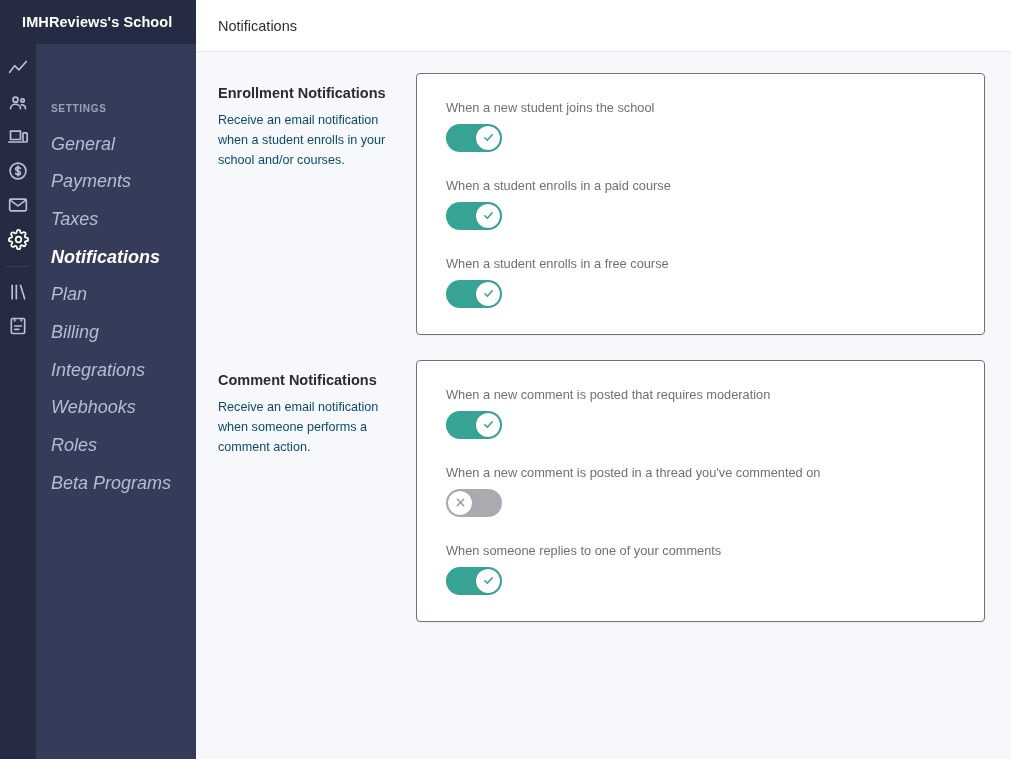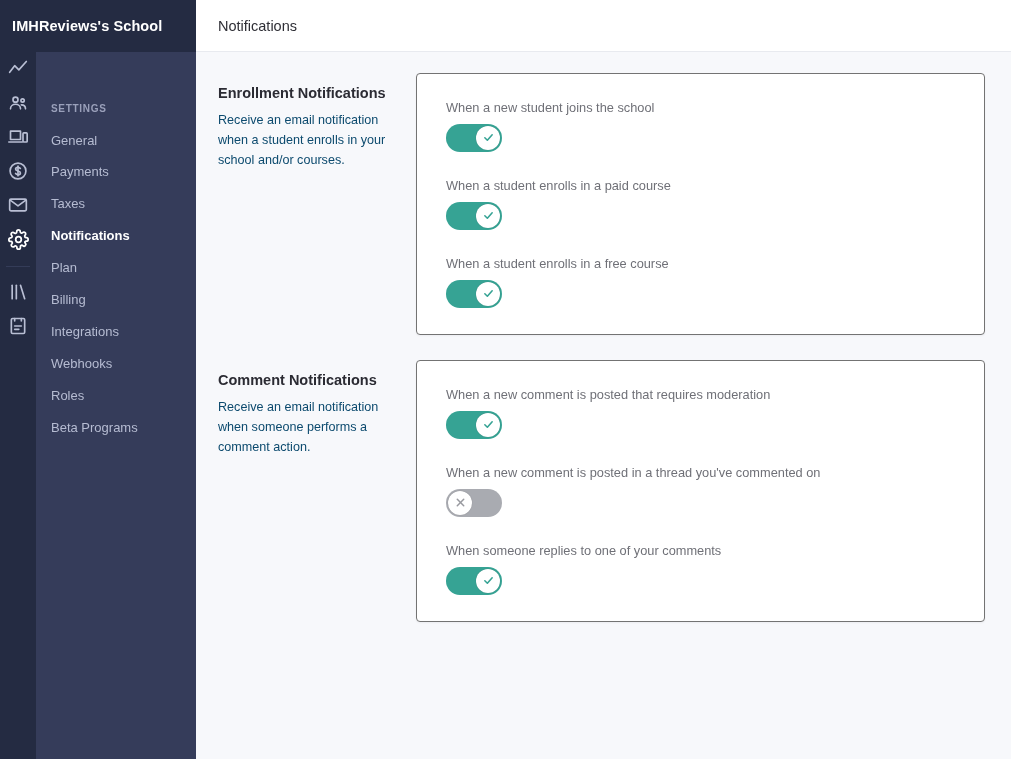--- a/index.html
+++ b/index.html
@@ -33,45 +33,46 @@
 
   
   .settings-sidebar {
     width: 160px; flex: 0 0 160px;
     background: #353c5a;
     position: relative;
   }
   .brand {
     position: absolute;
     left: -36px; top: 0;
-    width: 196px; height: 52px;
+    width: 196px; height: 44px;
     background: #242b42;
     display: flex; align-items: center;
-    padding-left: 12px;
+    padding-left: 22px;
     color: #ffffff;
     font-size: 14.5px;
     font-weight: bold;
     letter-spacing: .1px;
   }
   .settings-nav { padding-top: 66px; margin-top: 37px; }
   .nav-heading {
     font-size: 10px;
     letter-spacing: .7px;
     color: #9aa0ba;
     font-weight: bold;
     padding: 0 0 11px 15px;
   }
   .nav-item {
     display: block;
-    font-size: 13px;
+    font-size: 18px;
     color: #b6bcd2;
     padding: 8.5px 0 8.5px 15px;
     line-height: 1.15;
     cursor: pointer;
     white-space: nowrap;
+    font-style: italic;
   }
   .nav-item.active { color: #ffffff; font-weight: bold; }
 
   
   .main {
     flex: 1 1 auto;
     background: #f7f8fb;
     display: flex; flex-direction: column;
     min-width: 0;
   }

